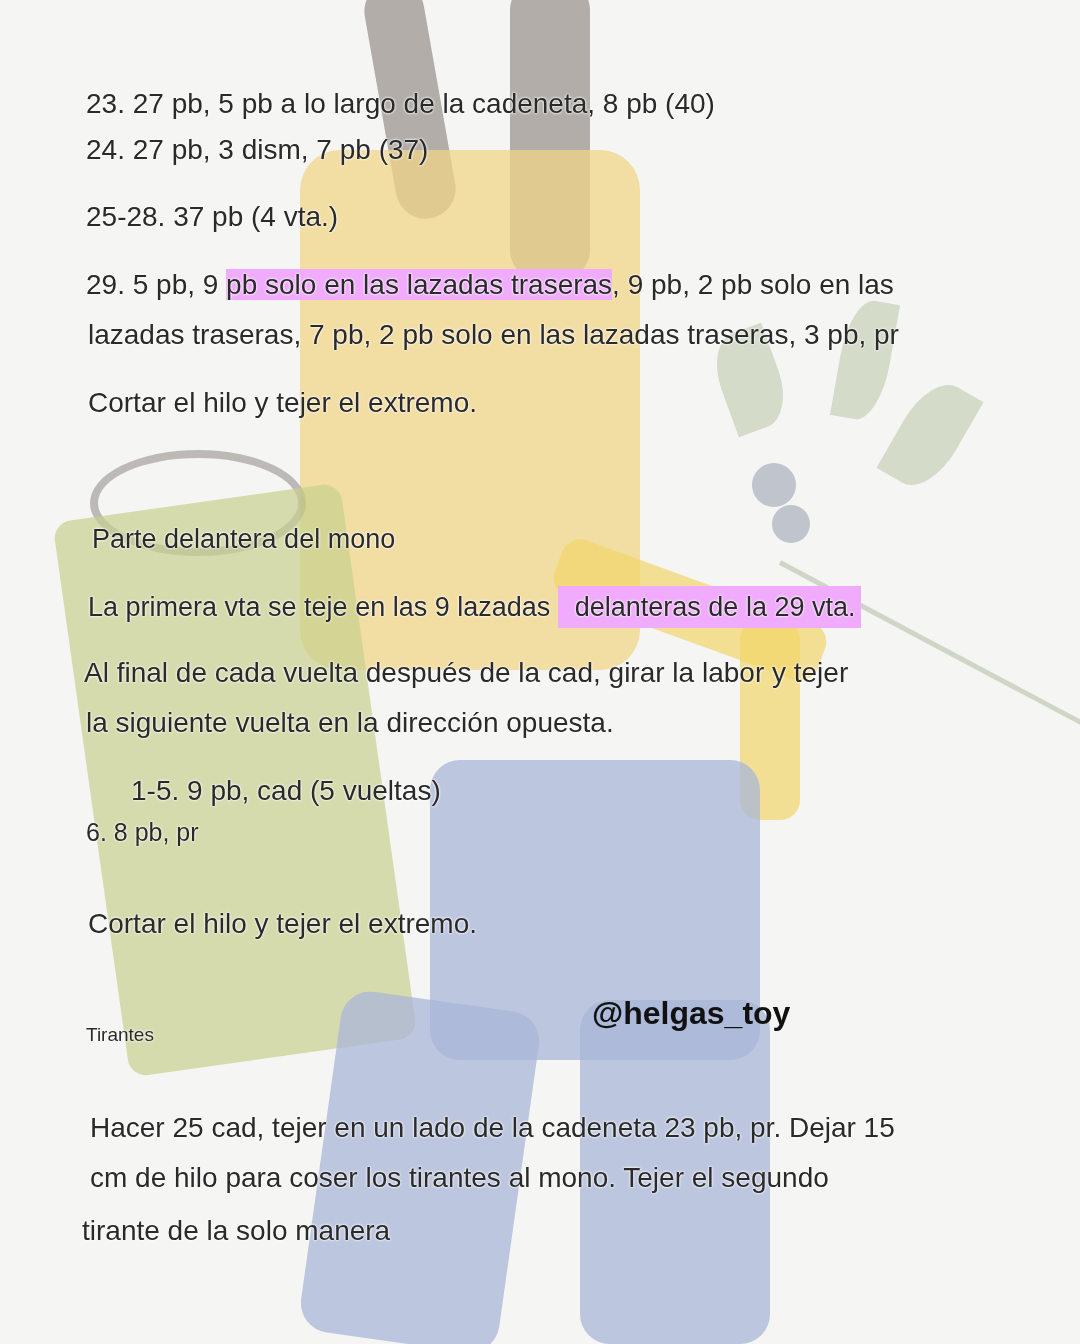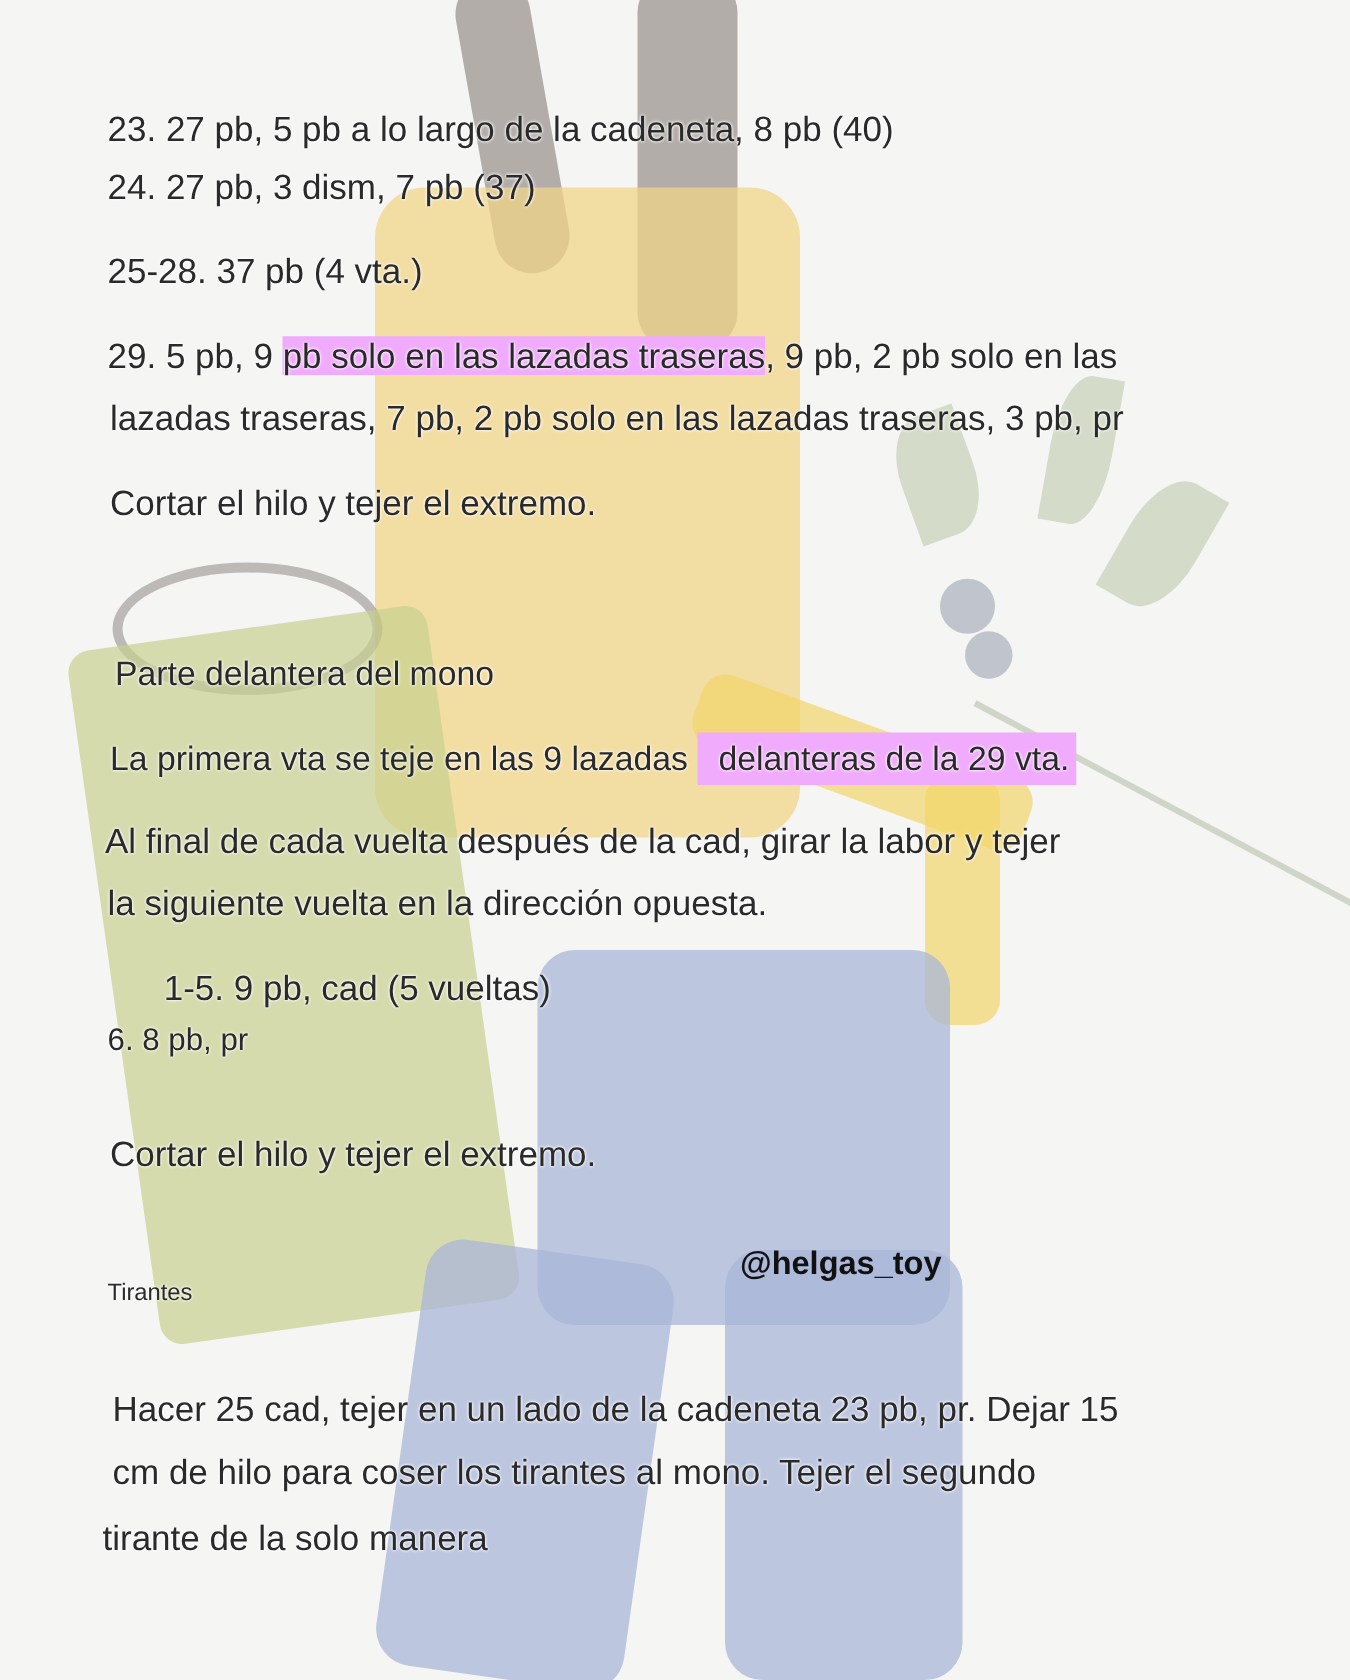--- a/index.html
+++ b/index.html
@@ -19,21 +19,21 @@
   .berry { background:#8c93a3; opacity:0.5; border-radius:50%; }
   .leaf { background:#b8c4a4; opacity:0.55; border-radius:50% 0 50% 0; }
   .stem { background:#b7c2a8; opacity:0.6; }
   .line {
     position:absolute; left:0; white-space:nowrap;
     font-size:28px; line-height:34px; color:#2a2a2a;
     text-shadow:0 0 3px #fff, 0 0 2px #fff;
   }
   .hl { background:#f0abfc; }
   .handle {
-    position:absolute; font-size:26px; font-weight:bold; color:#111;
+    position:absolute; font-size:32px; font-weight:bold; color:#111;
     font-family:"Liberation Sans", sans-serif;
   }
 </style>
 </head>
 <body>
 
 <div class="bg strap-dark" style="left:380px;top:-20px;width:60px;height:240px;transform:rotate(-10deg);"></div>
 <div class="bg strap-dark" style="left:510px;top:-20px;width:80px;height:300px;"></div>
 <div class="bg yellow-body" style="left:300px;top:150px;width:340px;height:520px;"></div>
 <div class="bg strap-dark" style="left:90px;top:450px;width:200px;height:90px;border-radius:50%;background:transparent;border:8px solid #7a716c;opacity:0.45;"></div>

